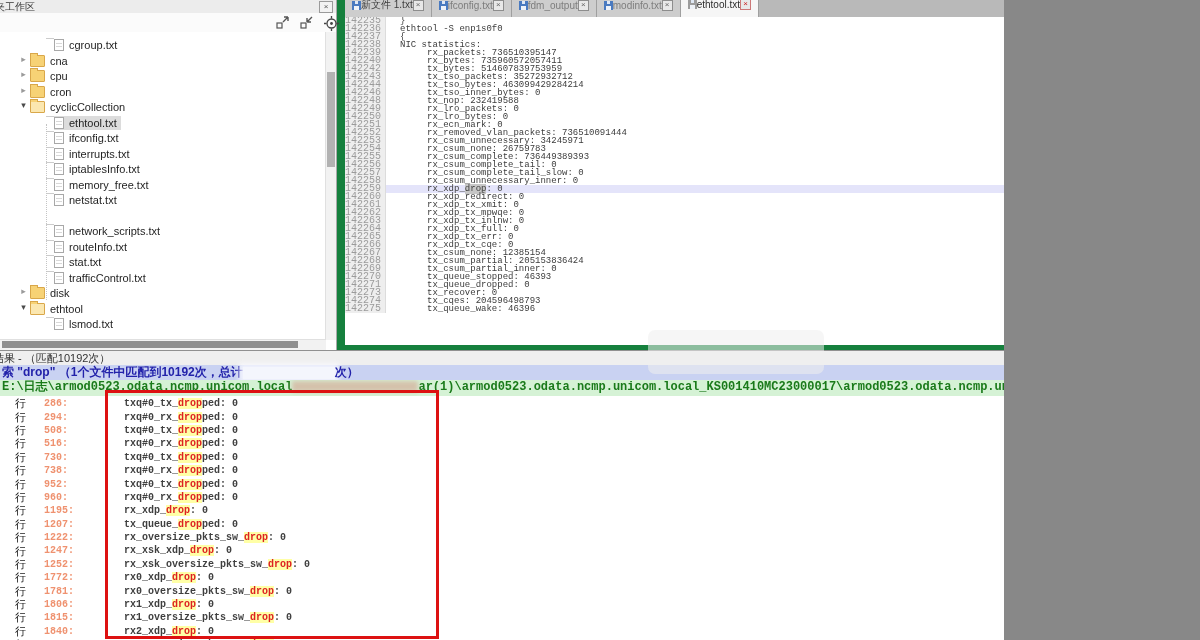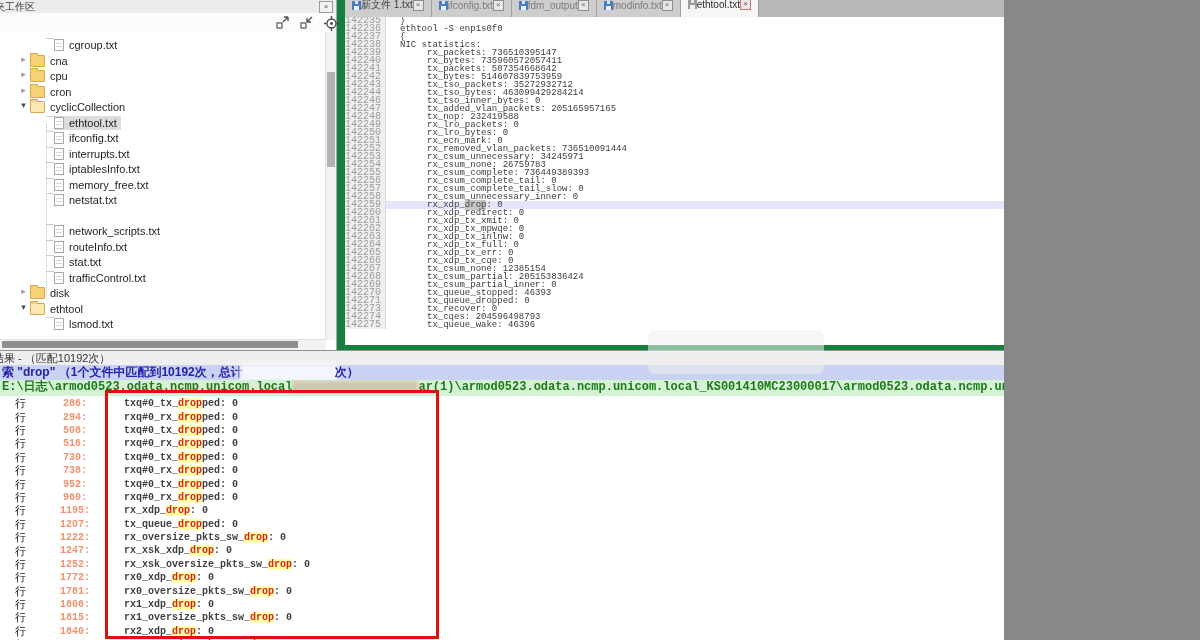--- a/index.html
+++ b/index.html
@@ -77,21 +77,21 @@
             font-weight:bold;font-size:12px;line-height:15px;white-space:nowrap;padding-left:2px;
             font-family:"Liberation Mono","DejaVu Sans Mono",monospace;overflow:hidden;}
   .redact-a{display:inline-block;width:92px;height:12px;vertical-align:middle;background:rgba(255,255,255,.8);
             box-shadow:0 0 5px 4px rgba(250,250,255,.8);}
   .redact-b{display:inline-block;width:126px;height:11px;vertical-align:middle;background:#d5bda8;filter:blur(2px);opacity:.92;}
   .res-rows{position:absolute;top:46px;left:0;right:0;}
   .rrow{display:flex;align-items:center;height:13.4px;white-space:pre;
         font-family:"Liberation Mono","DejaVu Sans Mono",monospace;font-size:10px;font-weight:bold;color:#3f3f3f;}
   .rrow .hang{flex:0 0 44px;padding-left:15px;box-sizing:border-box;font-family:"Liberation Sans","DejaVu Sans",sans-serif;
               font-size:11px;font-weight:normal;color:#1a1a1a;}
-  .rrow .num{flex:0 0 62px;text-align:center;color:#ef9270;}
+  .rrow .num{flex:0 0 62px;text-align:left;color:#ef9270;}
   .rrow .txt{padding-left:18px;}
   .match{color:#dd2222;background:#ffffa6;}
   .red-box{position:absolute;left:105px;top:39px;width:328px;height:243px;border:3px solid #dd1111;z-index:60;pointer-events:none;}
 </style>
 </head>
 <body>
 
 <div class="app">
 
   <aside class="sidebar">
@@ -280,26 +280,24 @@
           <span class="tclose">×</span>
         </div>
       </div>
     <div class="edit-body" id="editbody">
         <div class="eline"><span class="ln">142235</span><span class="rest"><span class="code">}</span></span></div>
         <div class="eline"><span class="ln">142236</span><span class="rest"><span class="code">ethtool -S enp1s0f0</span></span></div>
         <div class="eline"><span class="ln">142237</span><span class="rest"><span class="code">{</span></span></div>
         <div class="eline"><span class="ln">142238</span><span class="rest"><span class="code">NIC statistics:</span></span></div>
         <div class="eline"><span class="ln">142239</span><span class="rest"><span class="code">     rx_packets: 736510395147</span></span></div>
         <div class="eline"><span class="ln">142240</span><span class="rest"><span class="code">     rx_bytes: 735960572057411</span></span></div>
-        <div class="eline"><span class="ln">142241</span><span class="rest"><span class="code">     tx_packets: 507354668642</span></span></div>
         <div class="eline"><span class="ln">142242</span><span class="rest"><span class="code">     tx_bytes: 514607839753959</span></span></div>
         <div class="eline"><span class="ln">142243</span><span class="rest"><span class="code">     tx_tso_packets: 35272932712</span></span></div>
         <div class="eline"><span class="ln">142244</span><span class="rest"><span class="code">     tx_tso_bytes: 463099429284214</span></span></div>
         <div class="eline"><span class="ln">142246</span><span class="rest"><span class="code">     tx_tso_inner_bytes: 0</span></span></div>
-        <div class="eline"><span class="ln">142247</span><span class="rest"><span class="code">     tx_added_vlan_packets: 205165957165</span></span></div>
         <div class="eline"><span class="ln">142248</span><span class="rest"><span class="code">     tx_nop: 232419588</span></span></div>
         <div class="eline"><span class="ln">142249</span><span class="rest"><span class="code">     rx_lro_packets: 0</span></span></div>
         <div class="eline"><span class="ln">142250</span><span class="rest"><span class="code">     rx_lro_bytes: 0</span></span></div>
         <div class="eline"><span class="ln">142251</span><span class="rest"><span class="code">     rx_ecn_mark: 0</span></span></div>
         <div class="eline"><span class="ln">142252</span><span class="rest"><span class="code">     rx_removed_vlan_packets: 736510091444</span></span></div>
         <div class="eline"><span class="ln">142253</span><span class="rest"><span class="code">     rx_csum_unnecessary: 34245971</span></span></div>
         <div class="eline"><span class="ln">142254</span><span class="rest"><span class="code">     rx_csum_none: 26759783</span></span></div>
         <div class="eline"><span class="ln">142255</span><span class="rest"><span class="code">     rx_csum_complete: 736449389393</span></span></div>
         <div class="eline"><span class="ln">142256</span><span class="rest"><span class="code">     rx_csum_complete_tail: 0</span></span></div>
         <div class="eline"><span class="ln">142257</span><span class="rest"><span class="code">     rx_csum_complete_tail_slow: 0</span></span></div>

